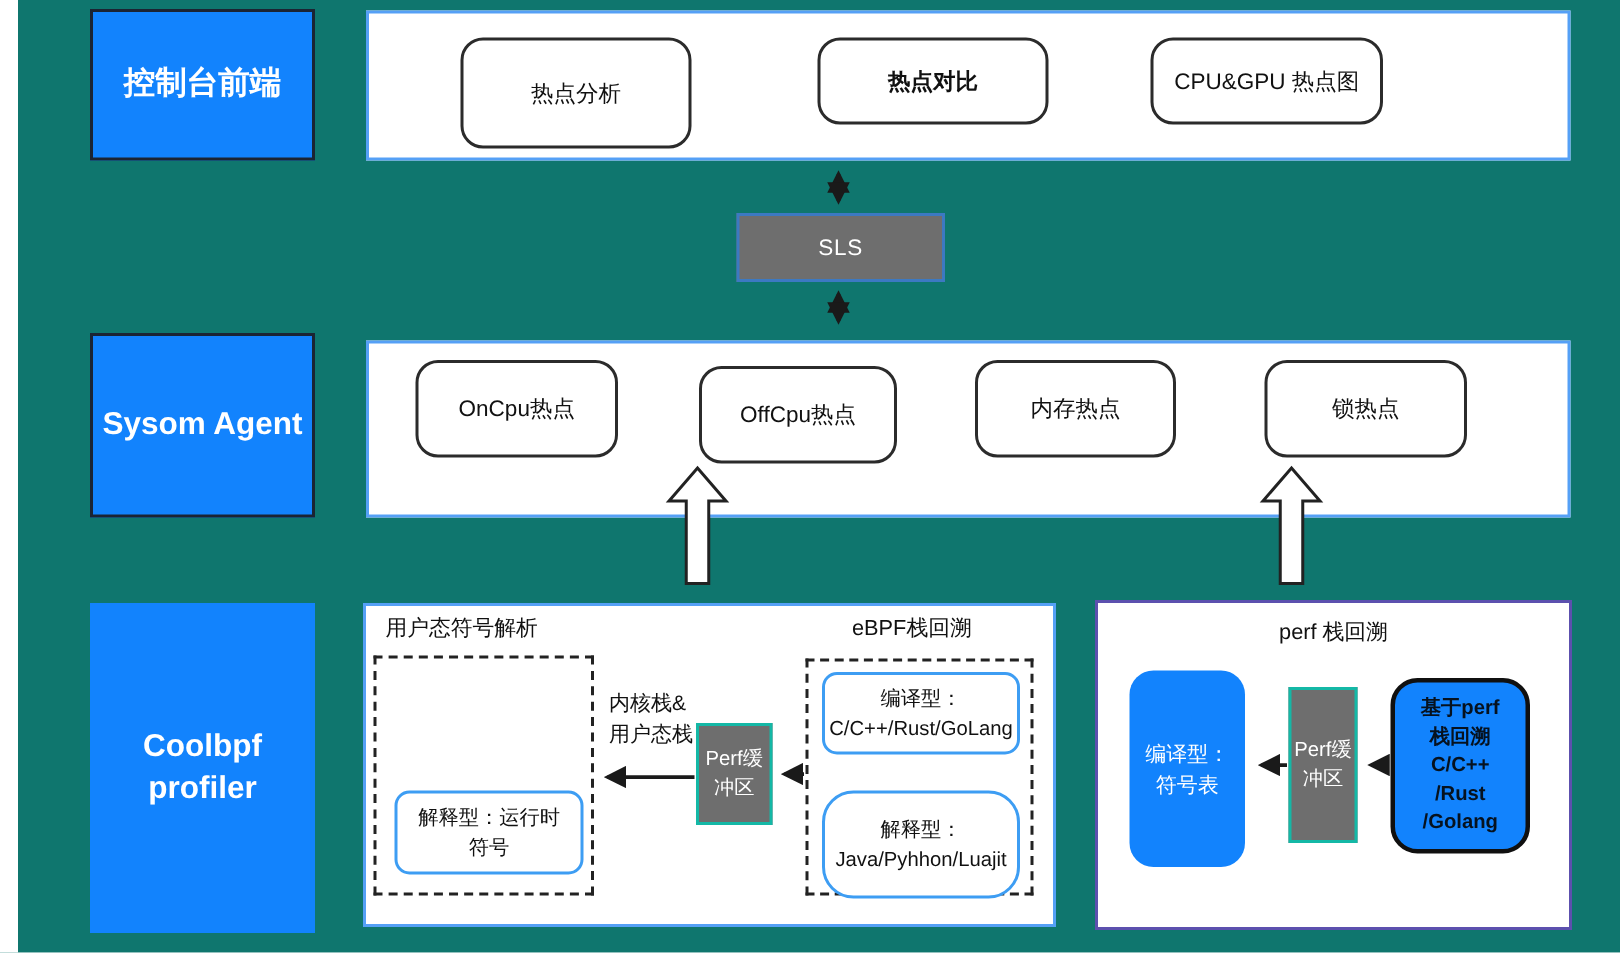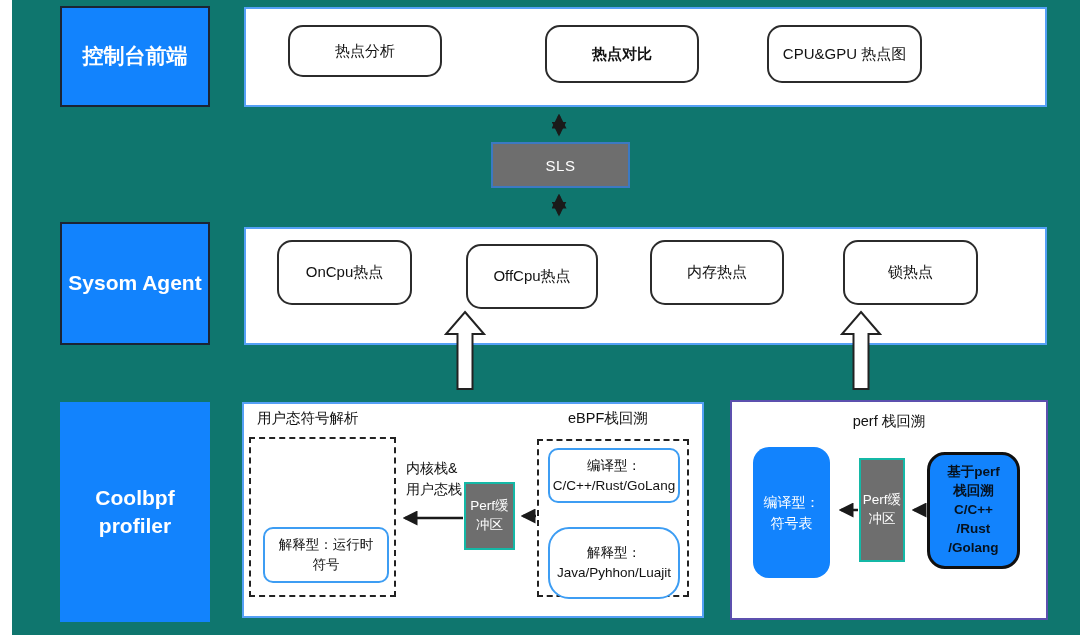--- a/index.html
+++ b/index.html
@@ -42,21 +42,21 @@
 </style>
 </head>
 <body>
 
 <div class="canvas">
 
   <div class="side bordered" style="left:48px;top:6px;width:150px;height:101px;">控制台前端</div>
 
   <div class="frame" style="left:232px;top:7px;width:803px;height:100px;"></div>
 
-  <div class="pill" style="left:276px;top:25px;width:154px;height:52px;">热点分析</div>
+  <div class="pill" style="left:295px;top:25px;width:154px;height:74px;">热点分析</div>
   <div class="pill" style="left:533px;top:25px;width:154px;height:58px;font-weight:bold;">热点对比</div>
   <div class="pill" style="left:755px;top:25px;width:155px;height:58px;">CPU&amp;GPU 热点图</div>
 
   <div class="sls" style="left:479px;top:142px;width:139px;height:46px;">SLS</div>
 
   <div class="side bordered" style="left:48px;top:222px;width:150px;height:123px;text-align:right;">Sysom Agent</div>
 
   <div class="frame" style="left:232px;top:227px;width:803px;height:118px;"></div>
 
   <div class="pill" style="left:265px;top:240px;width:135px;height:65px;">OnCpu热点</div>

